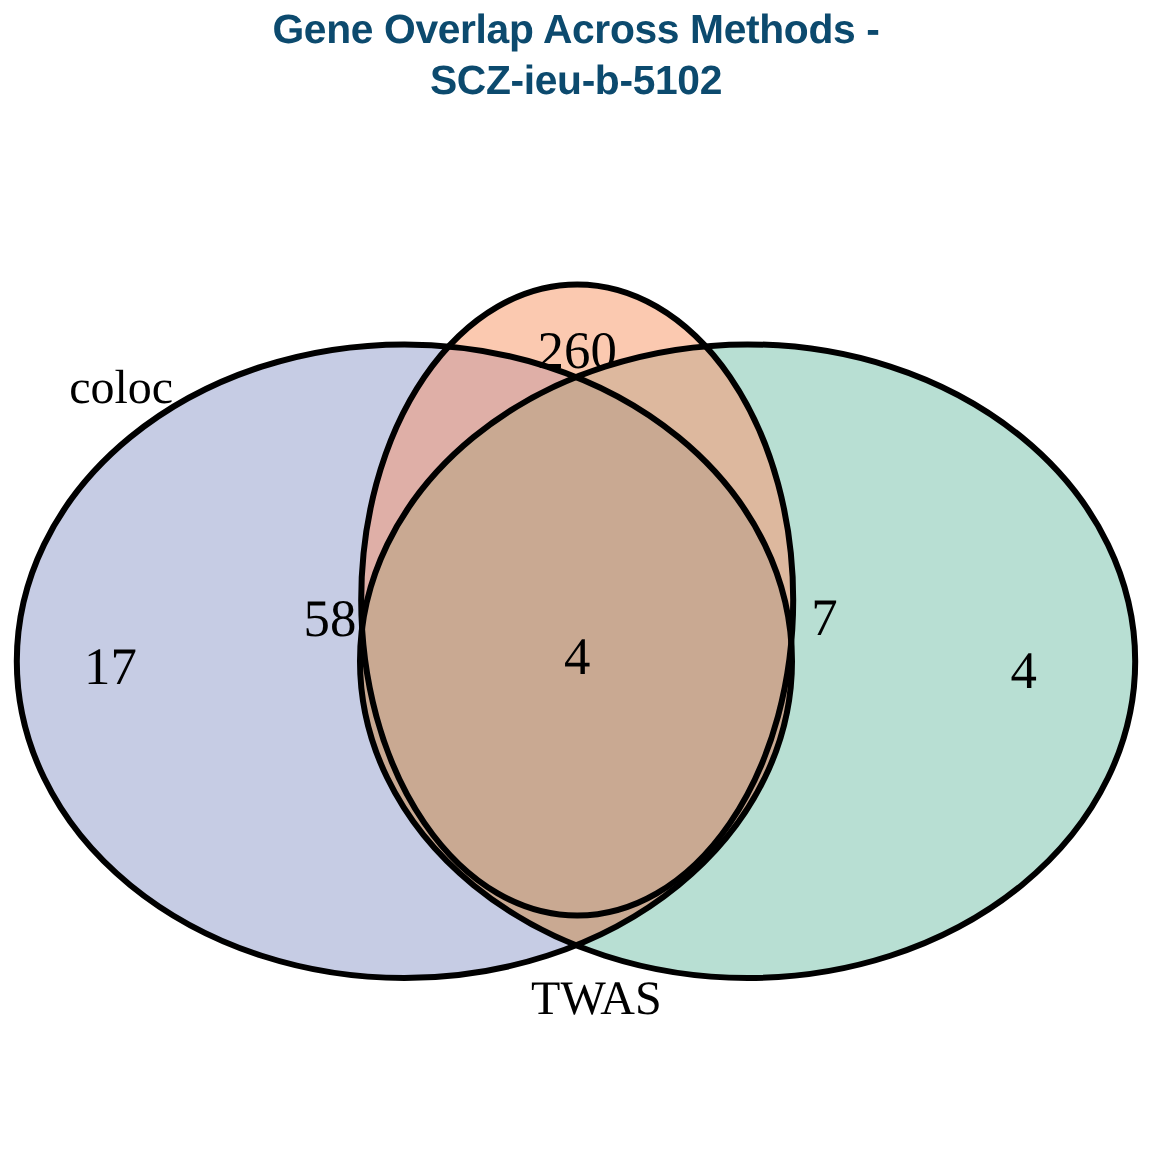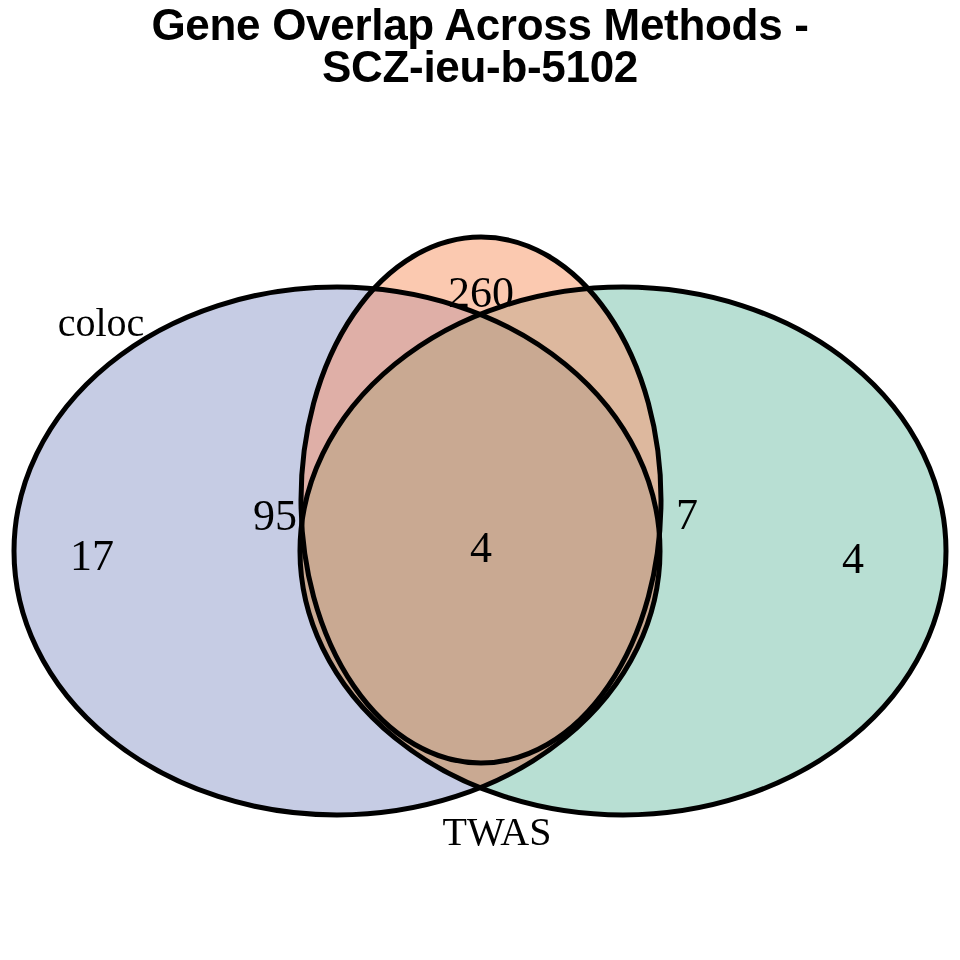--- a/index.html
+++ b/index.html
@@ -19,24 +19,24 @@
 
   
   #chart-title {
     position: absolute;
     left: 0;
     top: 4px;
     width: 960px;
     text-align: center;
     font-family: "Liberation Sans Narrow", "Liberation Sans", sans-serif;
     font-weight: bold;
-    font-size: 44px;
+    font-size: 34px;
     line-height: 42px;
     letter-spacing: -0.3px;
-    color: #000000;
+    color: #0c4a6e;
     white-space: pre-line;
   }
 
   
   #venn-svg {
     position: absolute;
     left: 0;
     top: 0;
     width: 960px;
     height: 960px;
@@ -122,21 +122,21 @@
       <ellipse cx="481" cy="500" rx="180" ry="263"></ellipse>
     </g>
   </svg>
 
   <div class="venn-count" style="left:92px; top:556px;">17</div>
 
   <div class="venn-count" style="left:481px; top:293px;">260</div>
 
   <div class="venn-count" style="left:853px; top:559px;">4</div>
 
-  <div class="venn-count" style="left:275px; top:516px;">95</div>
+  <div class="venn-count" style="left:275px; top:516px;">58</div>
 
   <div class="venn-count" style="left:687px; top:515px;">7</div>
 
   <div class="venn-count" style="left:481px; top:548px;">4</div>
 
   <div class="venn-setlabel" style="left:101px; top:323px;">coloc</div>
 
 
   <div class="venn-setlabel" style="left:481px; top:832px;margin-left:16px;">TWAS</div>
 

